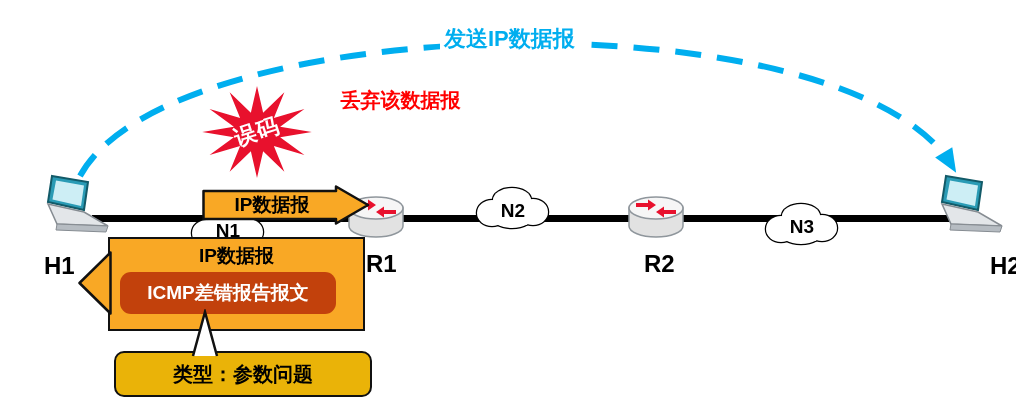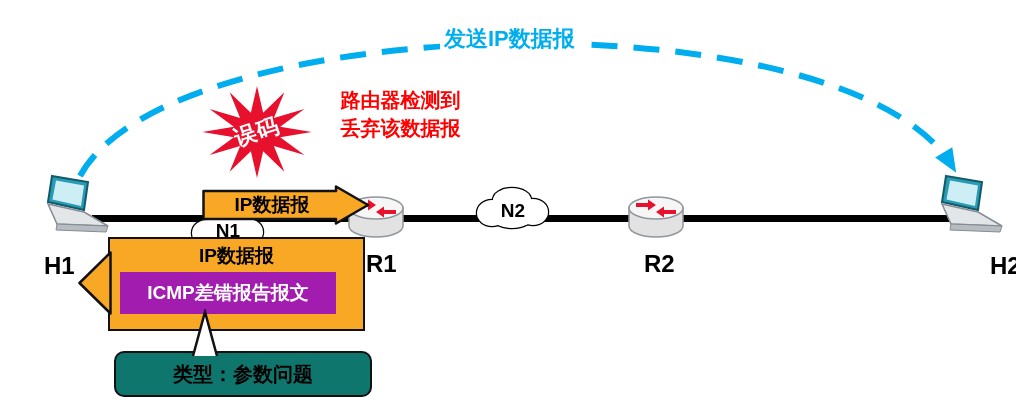--- a/index.html
+++ b/index.html
@@ -41,27 +41,27 @@
 
   
   .ipbox{left:202px;top:185px;width:168px;height:40px;z-index:5;}
   .ipbox-label{position:absolute;left:6px;top:6px;width:128px;height:28px;display:flex;
                align-items:center;justify-content:center;font-size:19px;font-weight:bold;color:#000;}
 
   
   .bigbox{left:108px;top:237px;width:257px;height:94px;z-index:4;background:#F9A825;
           border:2.5px solid #111;box-sizing:border-box;}
   .bigbox-title{text-align:center;font-size:19px;font-weight:bold;color:#000;margin-top:4px;}
-  .icmp{position:absolute;left:10px;right:27px;top:33px;height:42px;background:#a21caf;
-        display:flex;align-items:center;justify-content:center;color:#fff;font-size:19px;font-weight:bold;}
+  .icmp{position:absolute;left:10px;right:27px;top:33px;height:42px;background:#c2410c;
+        display:flex;align-items:center;justify-content:center;color:#fff;font-size:19px;font-weight:bold;border-radius:11px;}
 
   .left-arrow{left:78px;top:251px;width:34px;height:64px;z-index:5;}
 
   
-  .callout{left:114px;top:351px;width:258px;height:46px;z-index:4;background:#0f766e;
+  .callout{left:114px;top:351px;width:258px;height:46px;z-index:4;background:#eab308;
            border:2.5px solid #111;border-radius:10px;box-sizing:border-box;
            display:flex;align-items:center;justify-content:center;
            font-size:20px;font-weight:bold;color:#000;}
   .callout-tail{left:184px;top:309px;z-index:5;}
 </style>
 </head>
 <body>
 
 <div class="stage">
 
@@ -69,21 +69,20 @@
     <defs>
       <marker id="arcArrow" markerUnits="userSpaceOnUse" markerWidth="30" markerHeight="30" refX="18" refY="12" orient="auto">
         <path d="M2,2 L26,12 L2,22 Z" fill="#00AEEF"></path>
       </marker>
     </defs>
     <path d="M 80 176 C 170 8, 848 -6, 952 166" fill="none" stroke="#00AEEF" stroke-width="6" stroke-dasharray="26 16" marker-end="url(#arcArrow)"></path>
   </svg>
   <div class="abs arc-label">发送IP数据报</div>
 
   <div class="abs err-note">
-    <div>路由器检测到</div>
     <div>丢弃该数据报</div>
   </div>
 
   <div class="abs star">
     <div class="star-core">
       <span class="star-label">误码</span>
     </div>
   </div>
 
   <div class="abs net-line"></div>
@@ -117,20 +116,37 @@
       <g fill="#fff">
         <ellipse cx="17" cy="27" rx="15" ry="13"></ellipse>
           <ellipse cx="37" cy="14" rx="19" ry="12"></ellipse>
         <ellipse cx="58" cy="26" rx="15" ry="13"></ellipse>
           <ellipse cx="37" cy="29" rx="22" ry="13"></ellipse>
       </g>
     </svg>
     <span class="cloud-label">N2</span>
   </div>
 
+  <div class="abs cloud" style="left:764px;top:202px;">
+    <svg width="76" height="46" viewBox="0 0 76 46">
+      <g stroke="#000" stroke-width="2.5" fill="#fff">
+        <ellipse cx="17" cy="27" rx="15" ry="13"></ellipse>
+          <ellipse cx="37" cy="14" rx="19" ry="12"></ellipse>
+        <ellipse cx="58" cy="26" rx="15" ry="13"></ellipse>
+          <ellipse cx="37" cy="29" rx="22" ry="13"></ellipse>
+      </g>
+      <g fill="#fff">
+        <ellipse cx="17" cy="27" rx="15" ry="13"></ellipse>
+          <ellipse cx="37" cy="14" rx="19" ry="12"></ellipse>
+        <ellipse cx="58" cy="26" rx="15" ry="13"></ellipse>
+          <ellipse cx="37" cy="29" rx="22" ry="13"></ellipse>
+      </g>
+    </svg>
+    <span class="cloud-label">N3</span>
+  </div>
 
   <div class="abs router" style="left:347px;top:193px;">
     <svg width="58" height="48" viewBox="0 0 58 48">
       <path d="M2 15 L2 33 A27 11 0 0 0 56 33 L56 15 Z" fill="#e2e2e2" stroke="#8f969c" stroke-width="1.5"></path>
       <ellipse cx="29" cy="15" rx="27" ry="11" fill="#f6f6f6" stroke="#8f969c" stroke-width="1.5"></ellipse>
       <polygon points="9,10 21,10 21,6.5 29,12 21,17.5 21,14 9,14" fill="#e8112d"></polygon>
       <polygon points="49,17 37,17 37,13.5 29,19 37,24.5 37,21 49,21" fill="#e8112d"></polygon>
     </svg>
   </div>
 

